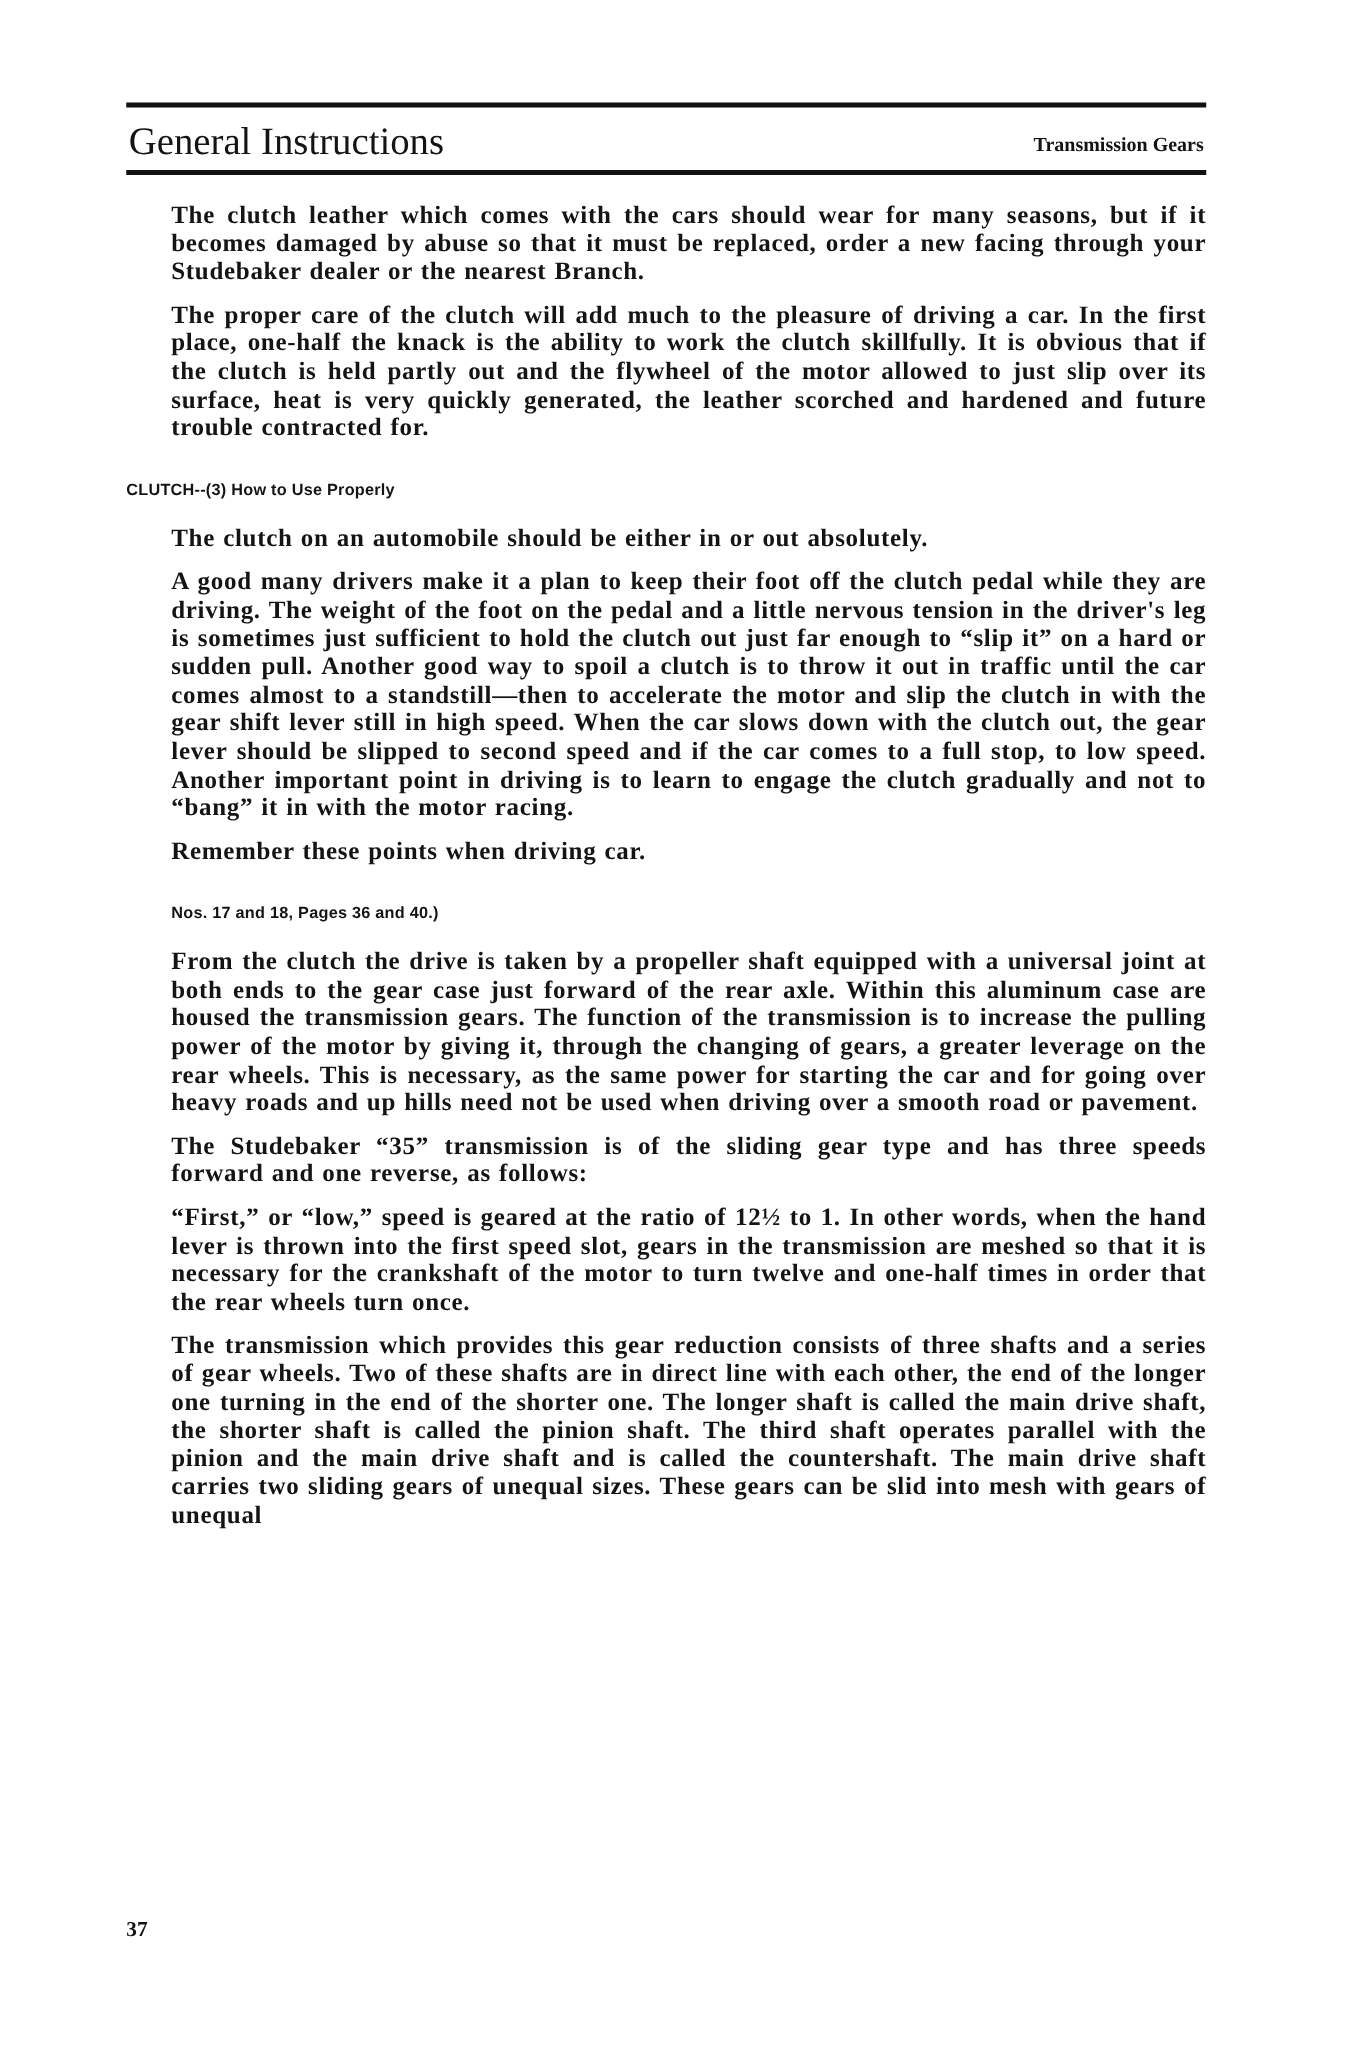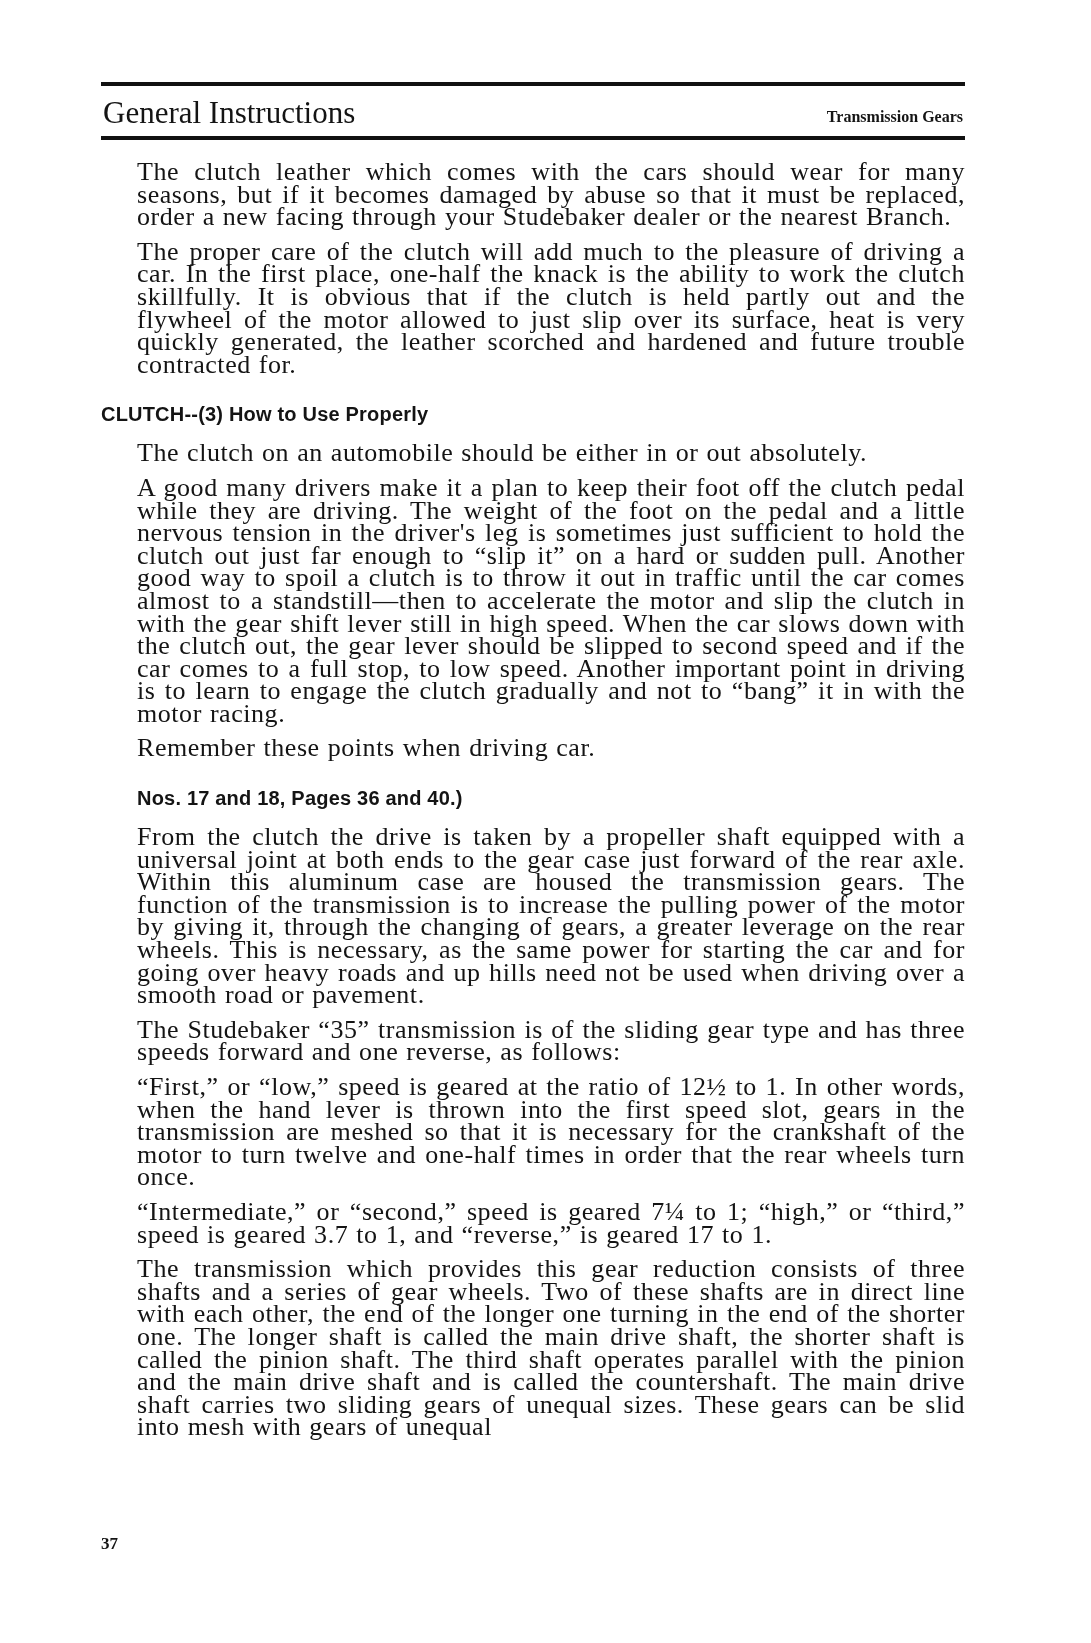--- a/index.html
+++ b/index.html
@@ -11,25 +11,25 @@
   .rule-top { height: 4px; background: #111; }
   .header {
     display: flex; justify-content: space-between; align-items: flex-end;
     height: 46px; padding: 0 2px; gap: 44px;
   }
   .header-left { font-size: 31px; line-height: 38px; letter-spacing: 0px; }
   .header-right { font-size: 16px; font-weight: bold; line-height: 30px; }
   .rule-bottom { height: 4px; background: #111; margin-top: 4px; }
   .content { margin-top: 21px; }
   .para {
-    margin: 0 0 12px 36px; font-size: 26px; line-height: 22.6px;
-    text-align: justify; letter-spacing: 0.55px; word-spacing: 1px;
+    margin: 0 0 12px 36px; font-size: 20px; line-height: 22.6px;
+    text-align: justify; letter-spacing: 0.55px; word-spacing: 1px; font-weight: bold;
   }
   .heading {
-    margin: 26px 0 16px 0; font-weight: bold; font-size: 20px; line-height: 24px;
+    margin: 26px 0 16px 0; font-weight: bold; font-size: 13px; line-height: 24px;
     font-family: "Liberation Sans", "DejaVu Sans", sans-serif; letter-spacing: 0.2px;
   }
   .heading.two-line { text-align: justify; text-align-last: left; }
   .heading .cont { display: block; padding-left: 36px; margin-top: 24px; }
   .heading-main { word-spacing: 2px; }
   .page-number {
     position: absolute; left: 0; width: 864px; top: 1452px;
     font-weight: bold; font-size: 17px;
   }
 </style>
@@ -54,18 +54,17 @@
     <p class="para">A good many drivers make it a plan to keep their foot off the clutch pedal while they are driving. The weight of the foot on the pedal and a little nervous tension in the driver's leg is sometimes just sufficient to hold the clutch out just far enough to “slip it” on a hard or sudden pull. Another good way to spoil a clutch is to throw it out in traffic until the car comes almost to a standstill—then to accelerate the motor and slip the clutch in with the gear shift lever still in high speed. When the car slows down with the clutch out, the gear lever should be slipped to second speed and if the car comes to a full stop, to low speed. Another important point in driving is to learn to engage the clutch gradually and not to “bang” it in with the motor racing.</p>
     <p class="para">Remember these points when driving car.</p>
 
     <div class="heading two-line">
       <span class="cont">Nos. 17 and 18, Pages 36 and 40.)</span>
     </div>
 
     <p class="para">From the clutch the drive is taken by a propeller shaft equipped with a universal joint at both ends to the gear case just forward of the rear axle. Within this aluminum case are housed the transmission gears. The function of the transmission is to increase the pulling power of the motor by giving it, through the changing of gears, a greater leverage on the rear wheels. This is necessary, as the same power for starting the car and for going over heavy roads and up hills need not be used when driving over a smooth road or pavement.</p>
     <p class="para">The Studebaker “35” transmission is of the sliding gear type and has three speeds forward and one reverse, as follows:</p>
     <p class="para">“First,” or “low,” speed is geared at the ratio of 12½ to 1. In other words, when the hand lever is thrown into the first speed slot, gears in the transmission are meshed so that it is necessary for the crankshaft of the motor to turn twelve and one-half times in order that the rear wheels turn once.</p>
-    <p class="para">“Intermediate,” or “second,” speed is geared 7¼ to 1; “high,” or “third,” speed is geared 3.7 to 1, and “reverse,” is geared 17 to 1.</p>
     <p class="para">The transmission which provides this gear reduction consists of three shafts and a series of gear wheels. Two of these shafts are in direct line with each other, the end of the longer one turning in the end of the shorter one. The longer shaft is called the main drive shaft, the shorter shaft is called the pinion shaft. The third shaft operates parallel with the pinion and the main drive shaft and is called the countershaft. The main drive shaft carries two sliding gears of unequal sizes. These gears can be slid into mesh with gears of unequal</p>
   </div>
 
   <div class="page-number">37</div>
 </div>
 
 </body></html>

